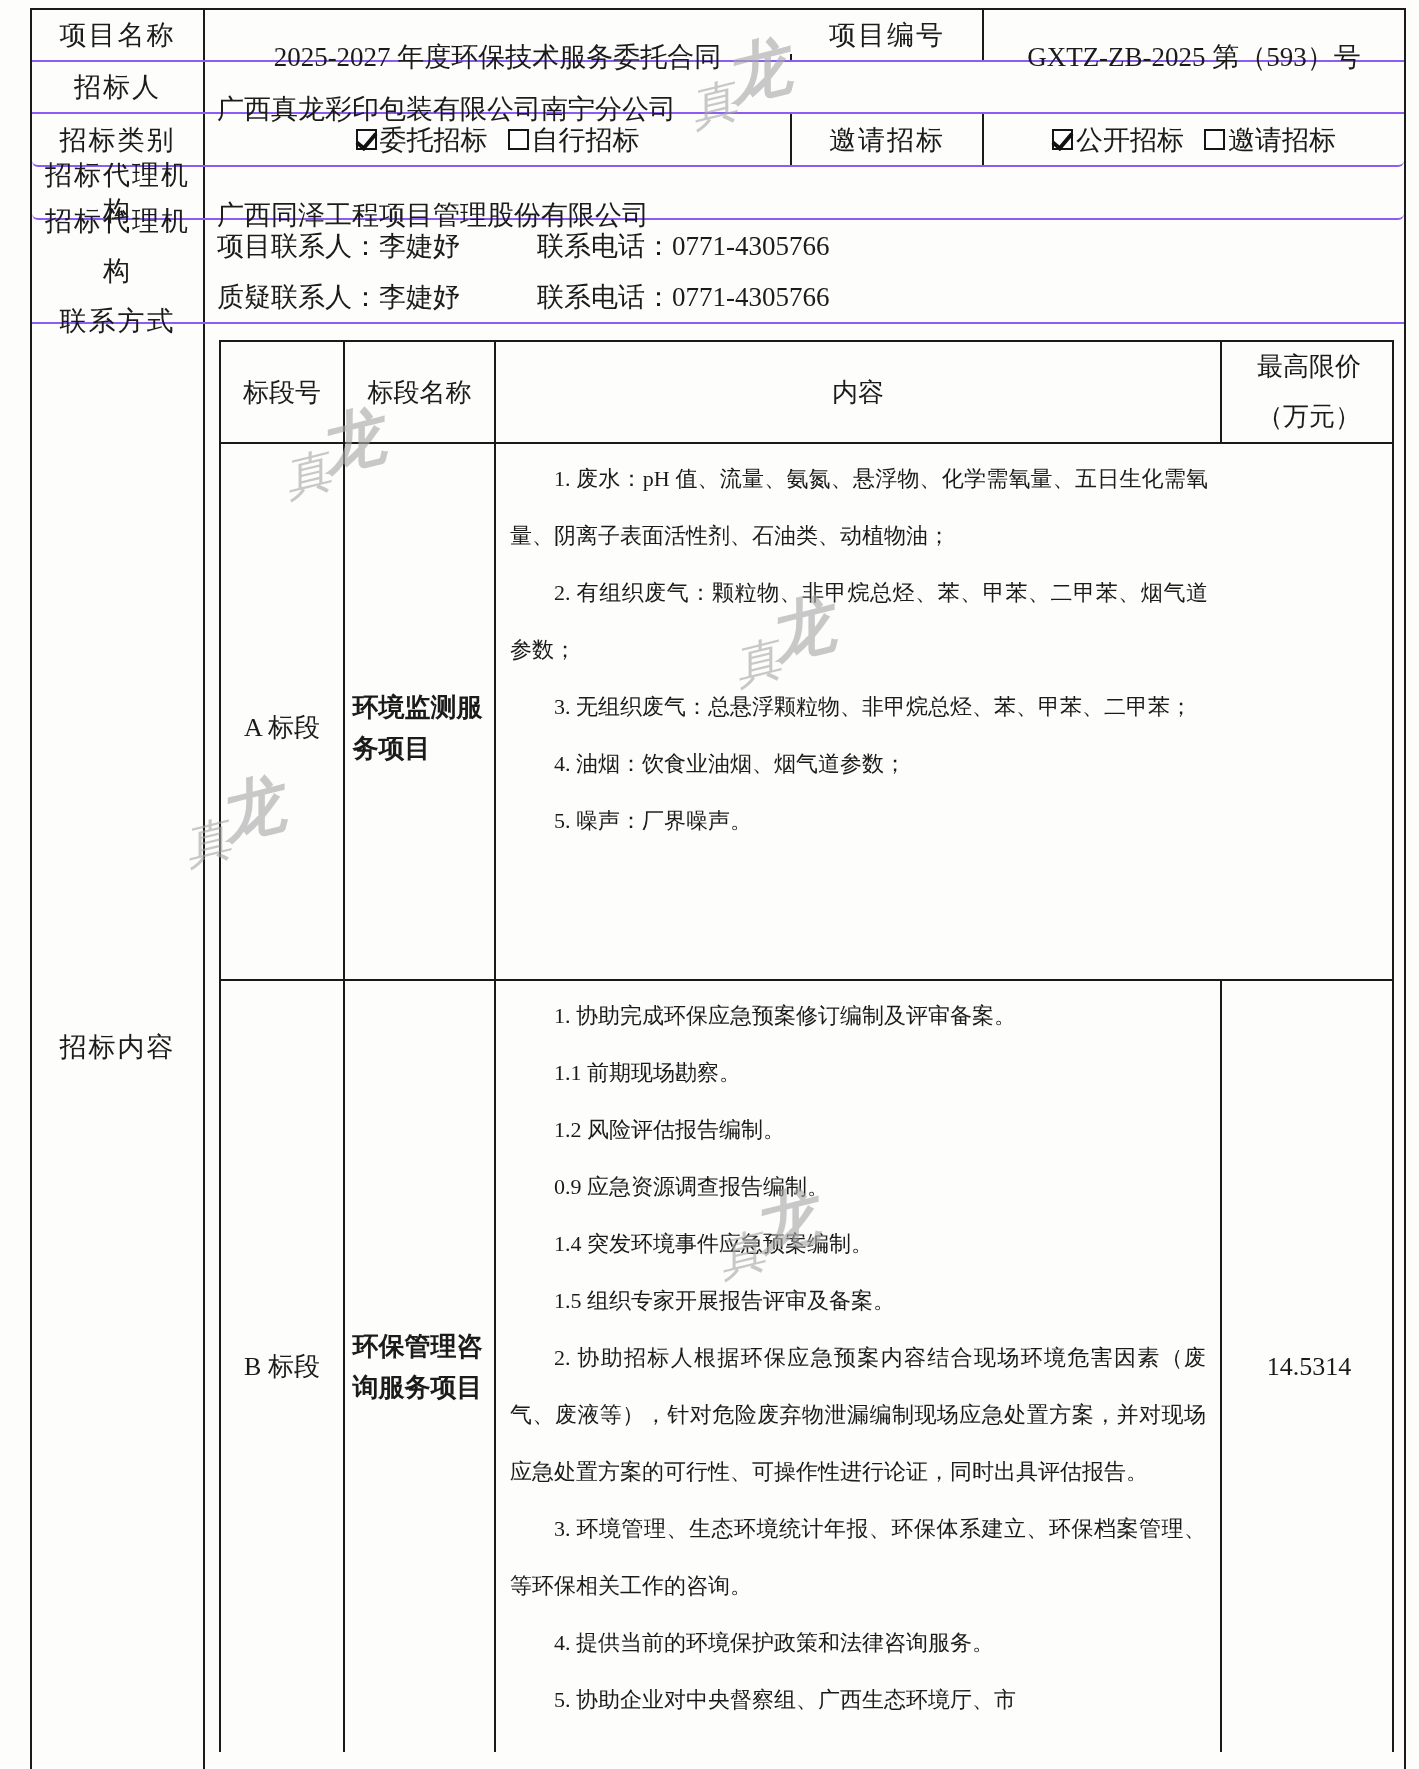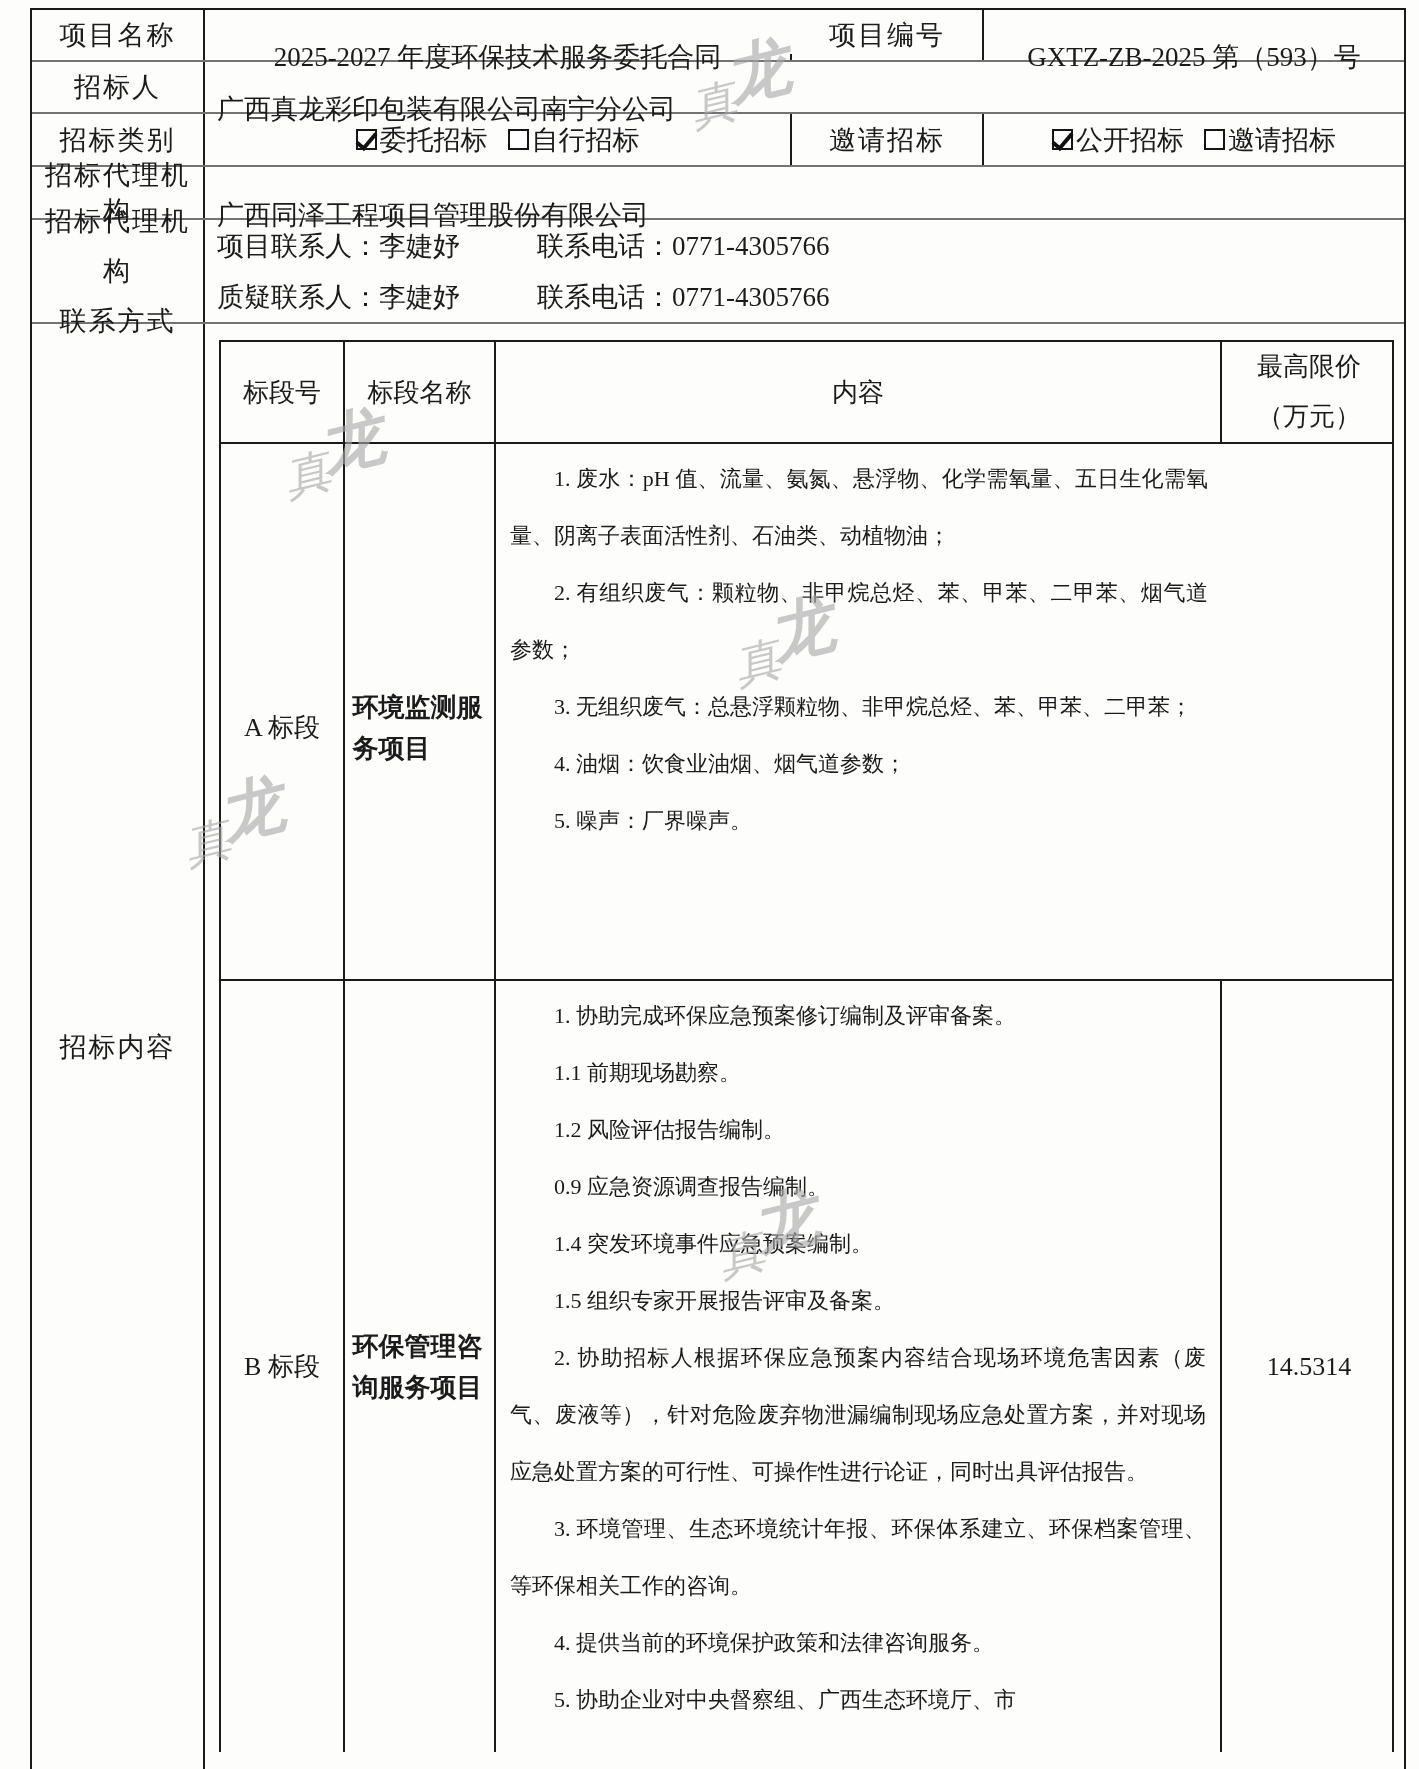--- a/index.html
+++ b/index.html
@@ -12,29 +12,29 @@
     overflow:hidden;
   }
   *{box-sizing:border-box;}
 
   .outer{
     position:absolute;left:30px;top:8px;width:1376px;height:1761px;
     border:2px solid #1a1a1a;border-bottom:none;
     display:flex;flex-direction:column;
     background:transparent;
   }
-  .trow{display:flex;border-bottom:2px solid #737373;flex-shrink:0;}
+  .trow{display:flex;border-bottom:2px solid #8b5cf6;flex-shrink:0;}
   .trow:last-child{border-bottom:none;flex:1;}
   .cell{border-right:2px solid #1a1a1a;display:flex;align-items:center;}
   .cell:last-child{border-right:none;}
   .lab{width:173px;justify-content:center;font-size:27px;letter-spacing:2px;text-align:center;flex-shrink:0;}
   .val{font-size:27px;padding:0 12px;margin-top:44px;}
   .center{justify-content:center;}
   .r-std{height:52px;}
-  .r-mid{height:53px;}
+  .r-mid{height:53px;border-radius:6px;}
   .r-contact{height:104px;}
 
   .w-name-val{width:587px;}
   .w-no-lab{width:192px;justify-content:center;padding:4px;}
   .w-no-val{flex:1;justify-content:center;}
 
   
   .cbgroup{display:flex;align-items:center;gap:20px;font-size:27px;}
   .cbitem{display:flex;align-items:center;}
   .cbox{

